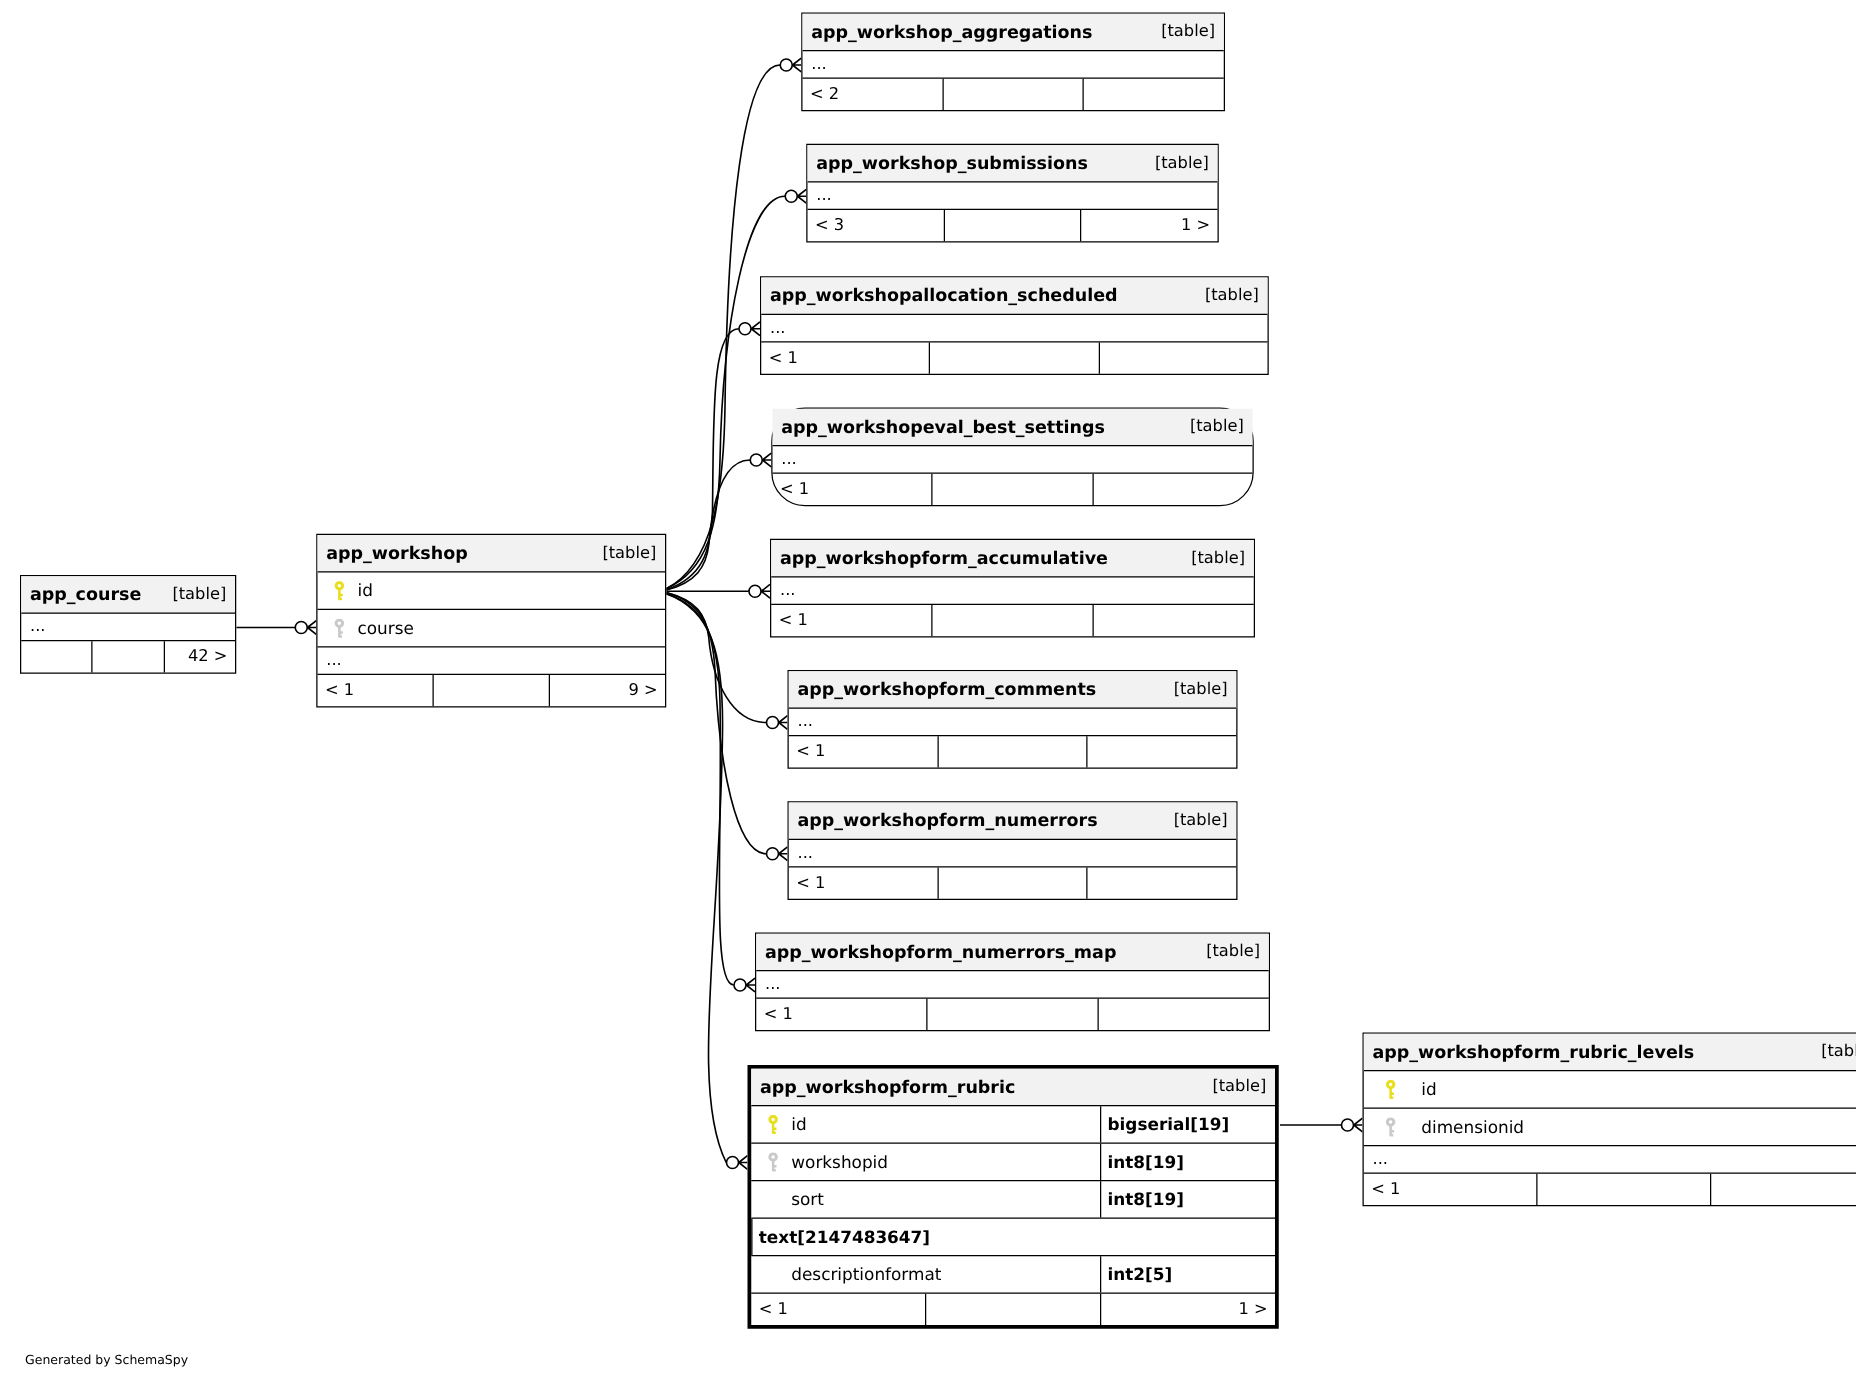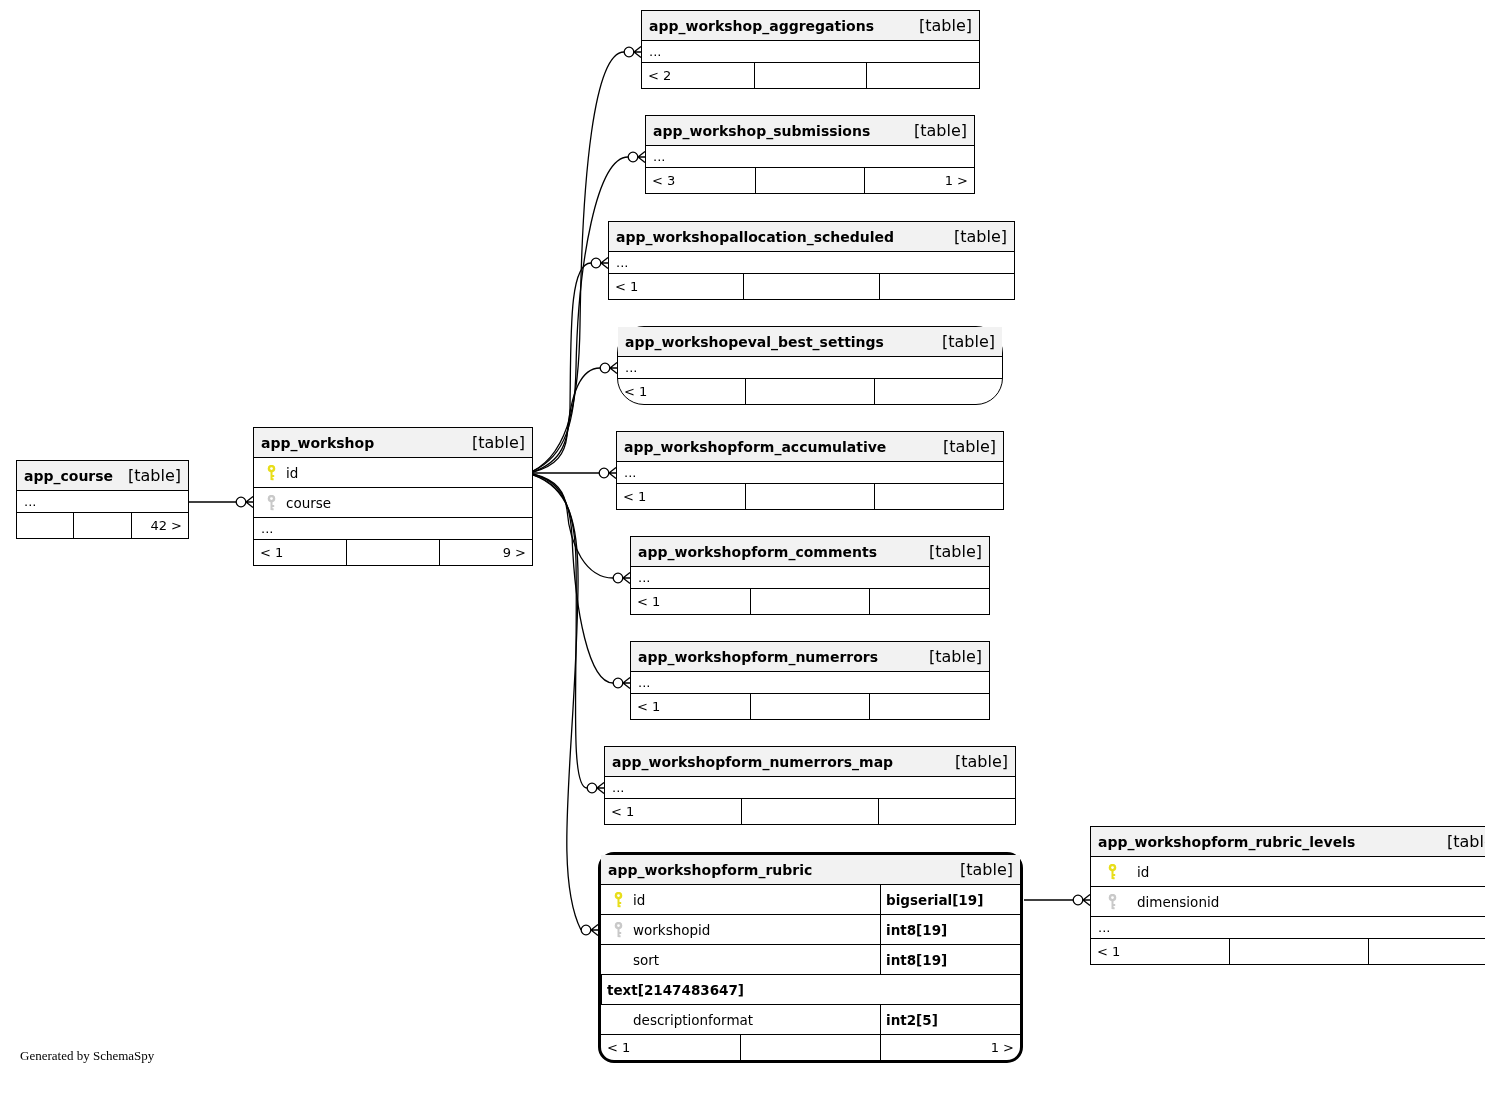--- a/index.html
+++ b/index.html
@@ -4,35 +4,35 @@
 <style>
   html,body{margin:0;padding:0;background:#ffffff;}
   #canvas{position:relative;width:1485px;height:1113px;background:#ffffff;
           font-family:"DejaVu Sans",sans-serif;color:#000;overflow:hidden;}
   #rels{position:absolute;left:0;top:0;}
   .tbl{position:absolute;background:#fff;border:1px solid #000;box-sizing:border-box;}
   .tbl.hl{border:3px solid #000;}
   .hd{height:29px;background:#f2f2f2;border-bottom:1px solid #000;
       display:flex;align-items:center;justify-content:space-between;padding:0 7px;}
   .ttl{font-weight:bold;font-size:14px;white-space:nowrap;}
-  .bdg{font-size:16px;white-space:nowrap;}
+  .bdg{font-size:13px;white-space:nowrap;}
   .row{height:29px;border-bottom:1px solid #000;display:flex;align-items:center;position:relative;font-size:13.5px;}
   .row .nm{padding-left:32px;white-space:nowrap;}
   .row.wide .nm{padding-left:46px;}
   .key{position:absolute;left:12px;top:7px;}
   .row.wide .key{left:16px;}
   .r2{display:grid;grid-template-columns:279px 1fr;align-items:stretch;padding:0;}
   .r2 .cname{position:relative;display:flex;align-items:center;}
   .r2 .ctype{border-left:1px solid #000;display:flex;align-items:center;padding-left:5px;font-size:13.5px;white-space:nowrap;font-weight:bold;}
   .ell{height:21px;border-bottom:1px solid #000;display:flex;align-items:center;padding-left:7px;font-size:13px;}
   .ft{height:25px;display:flex;font-size:13px;}
   .ft>div{flex:1 1 0;display:flex;align-items:center;padding:0 6px;}
   .ft>div+div{border-left:1px solid #000;}
   .ft .fr{justify-content:flex-end;}
-  .credit{position:absolute;left:20px;top:1048px;font-size:13px;font-family:Liberation Serif, serif;}
+  .credit{position:absolute;left:20px;top:1083px;font-size:10px;}
   .rel-line{fill:none;stroke:#000;stroke-width:1.3;}
   .rel-dot{fill:#fff;stroke:#000;stroke-width:1.3;}
 </style>
 </head>
 <body>
 
 <div id="canvas">
 
   <svg id="rels" width="1485" height="1113">
 
@@ -244,21 +244,21 @@
       <span class="bdg">[table]</span>
     </div>
     <div class="ell">...</div>
     <div class="ft">
       <div>&lt; 1</div>
       <div></div>
       <div class="fr"></div>
     </div>
   </div>
 
-  <div class="tbl hl" style="left:598px;top:852px;width:425px;border-radius:16px;">
+  <div class="tbl hl" style="left:598px;top:852px;width:425px;">
     <div class="hd">
       <span class="ttl">app_workshopform_rubric</span>
       <span class="bdg">[table]</span>
     </div>
     <div class="row r2">
       <div class="cname">
         <svg class="key" width="11" height="16" viewBox="0 0 11 16">
           <g fill="none" stroke="#e8de1b">
             <circle cx="5.5" cy="3.6" r="2.6" stroke-width="2.4"></circle>
             <path d="M5.5,6.5 L5.5,15 M5.5,11 L8.2,11 M5.5,14.2 L7.6,14.2" stroke-width="2"></path>

